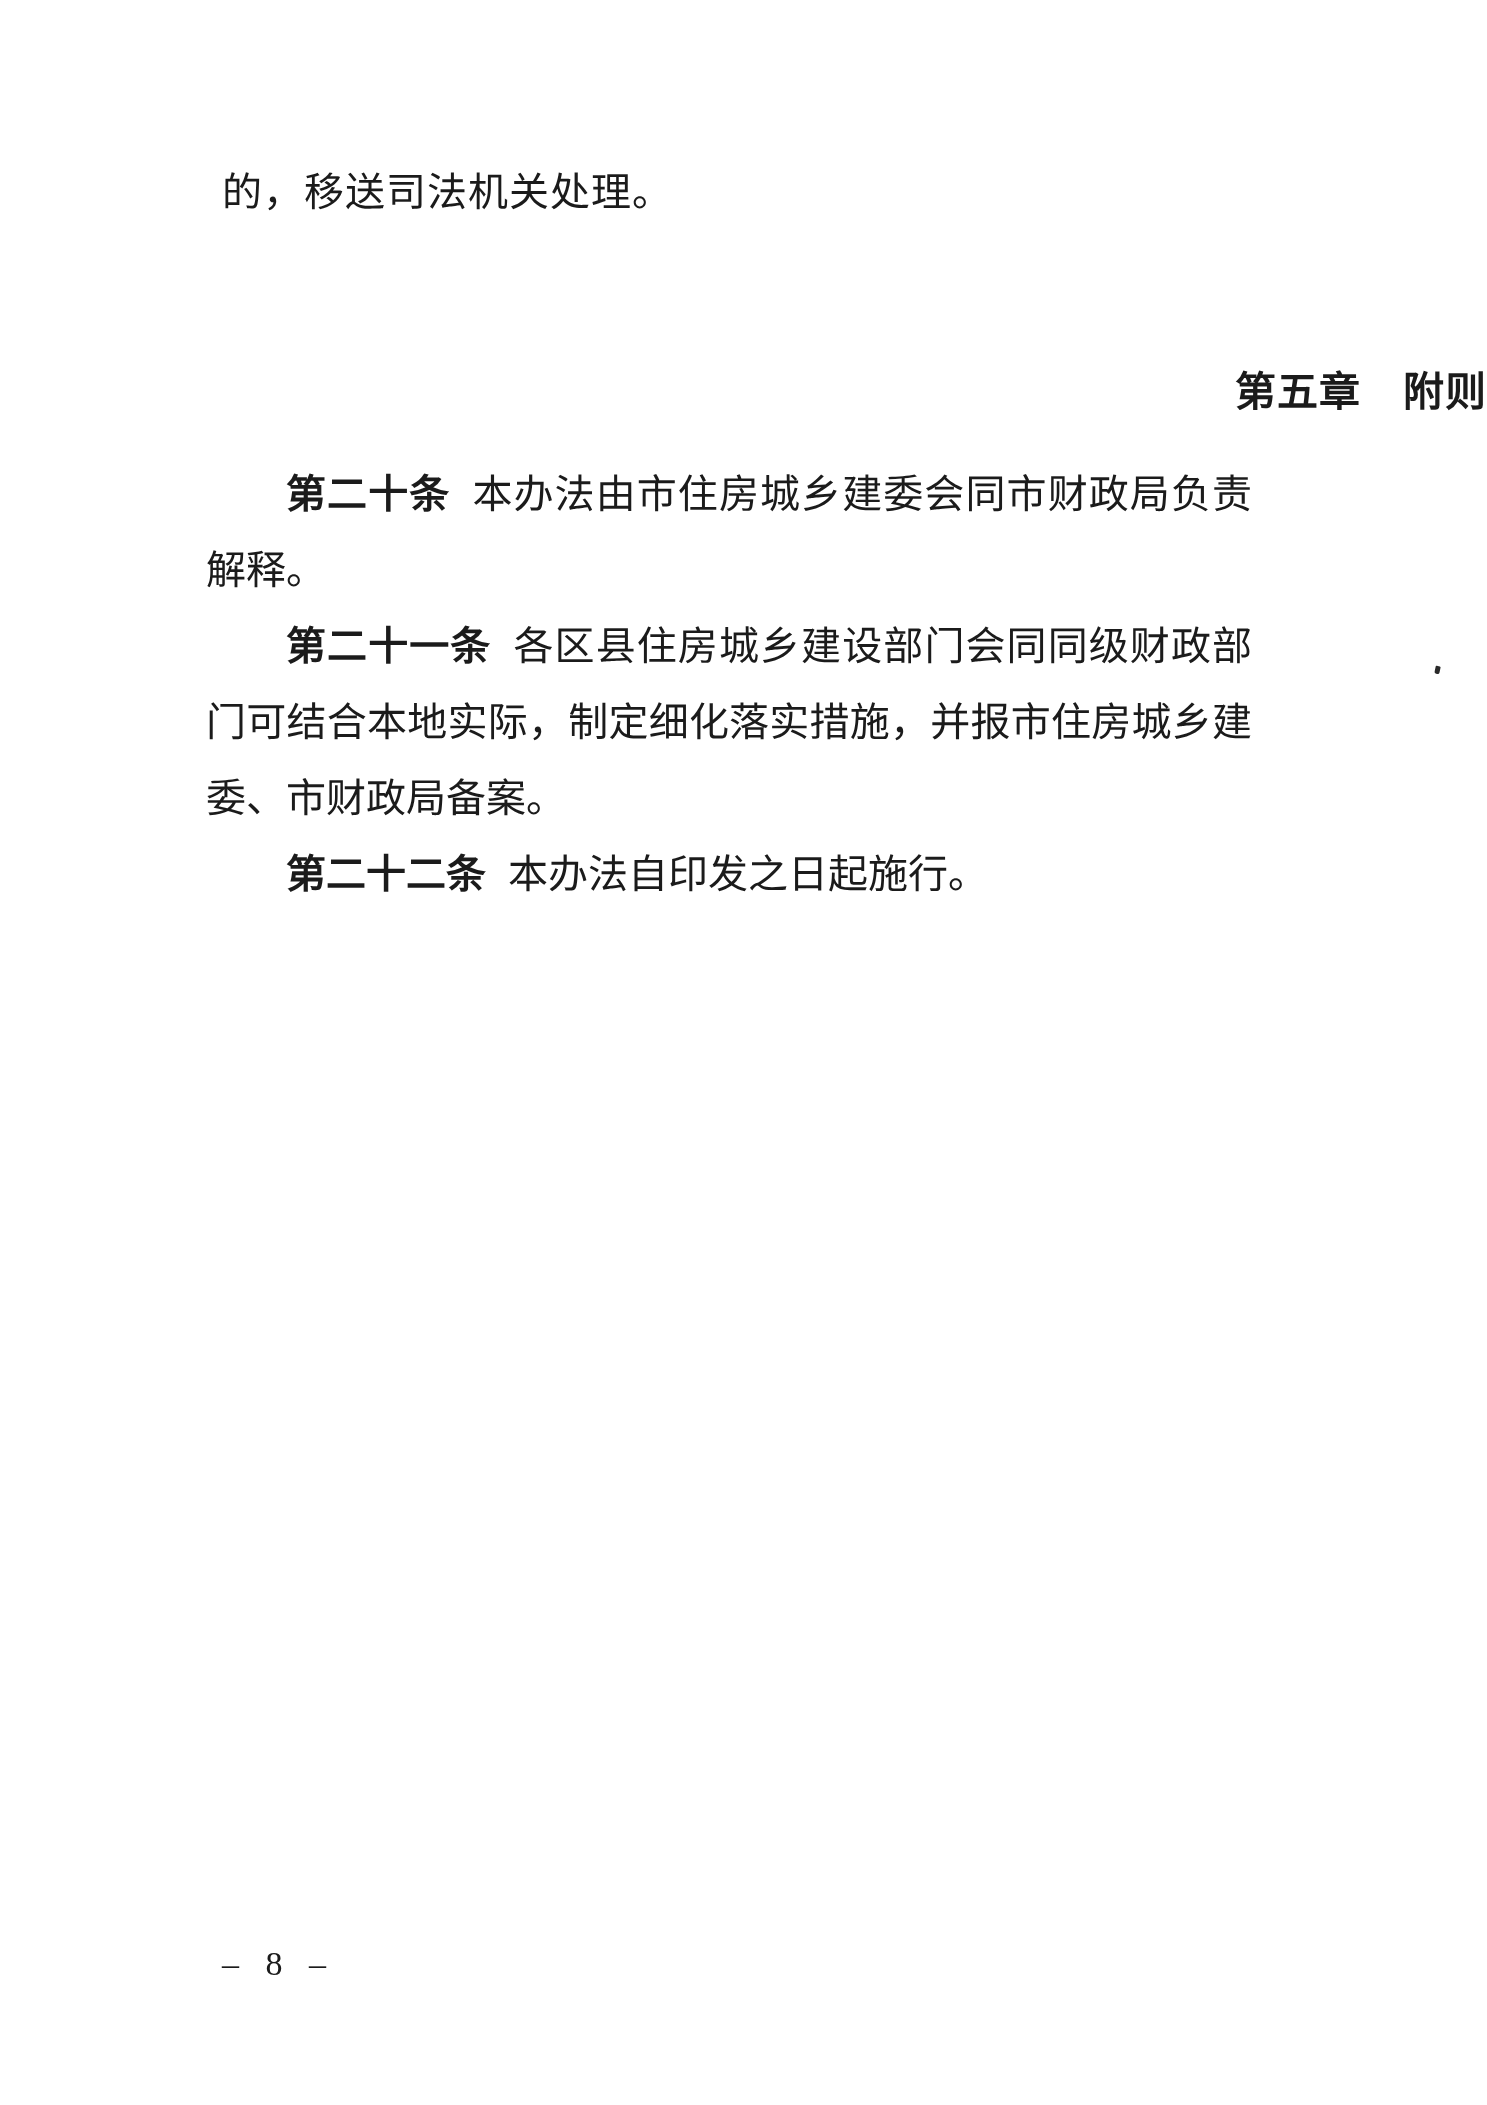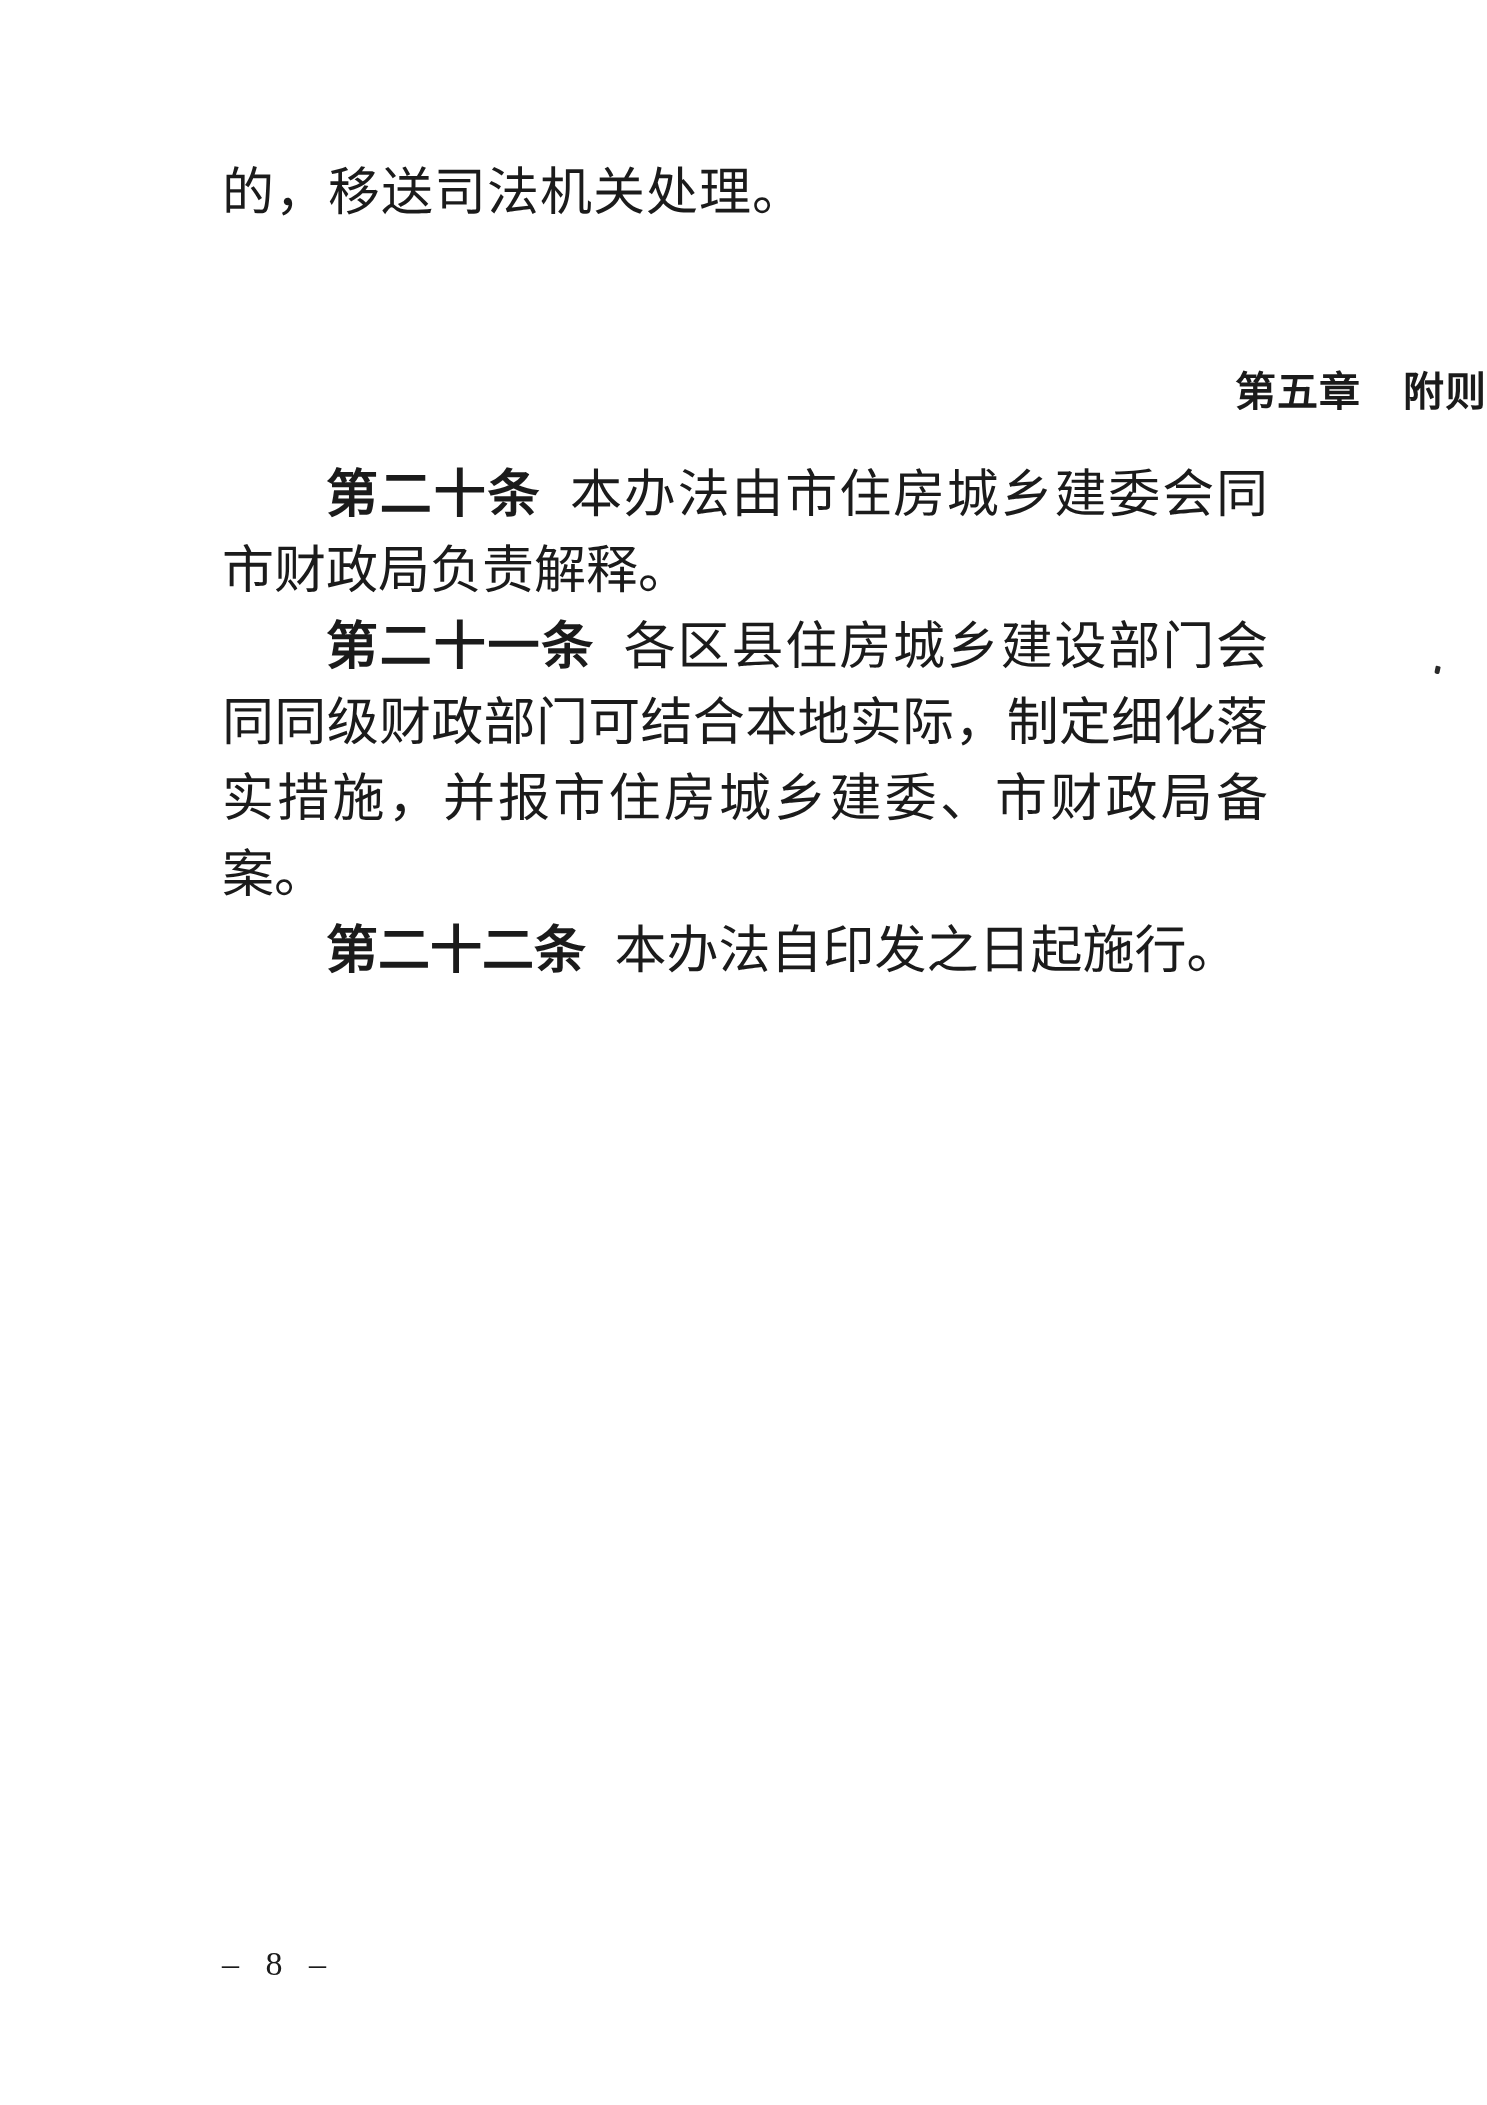--- a/index.html
+++ b/index.html
@@ -15,45 +15,45 @@
     color: var(--text-color, #1b1b1b);
     font-family: "Liberation Serif", "DejaVu Serif", serif;
     overflow: hidden;
   }
   
   .cont-line {
     position: absolute;
     left: 222px;
     top: 155px;
     width: 1046px;
-    font-size: 52px;
+    font-size: 40px;
     line-height: 76px;
     letter-spacing: 1px;
     white-space: nowrap;
   }
   
   .chapter-heading {
     position: absolute;
     left: 0;
     top: 368px;
     width: 100%;
     margin: 0;
     text-align: right;
     font-size: 41px;
     line-height: 48px;
     font-weight: 700;
     letter-spacing: 1px;
   }
   
   .articles {
     position: absolute;
-    left: 222px;
+    left: 206px;
     top: 457px;
     width: 1046px;
-    font-size: 52px;
+    font-size: 40px;
     line-height: 76px;
     text-align: justify;
   }
   .articles p {
     margin: 0;
     text-indent: 2em;
   }
   .art-label {
     font-weight: 700;
     margin-right: 0.55em;

